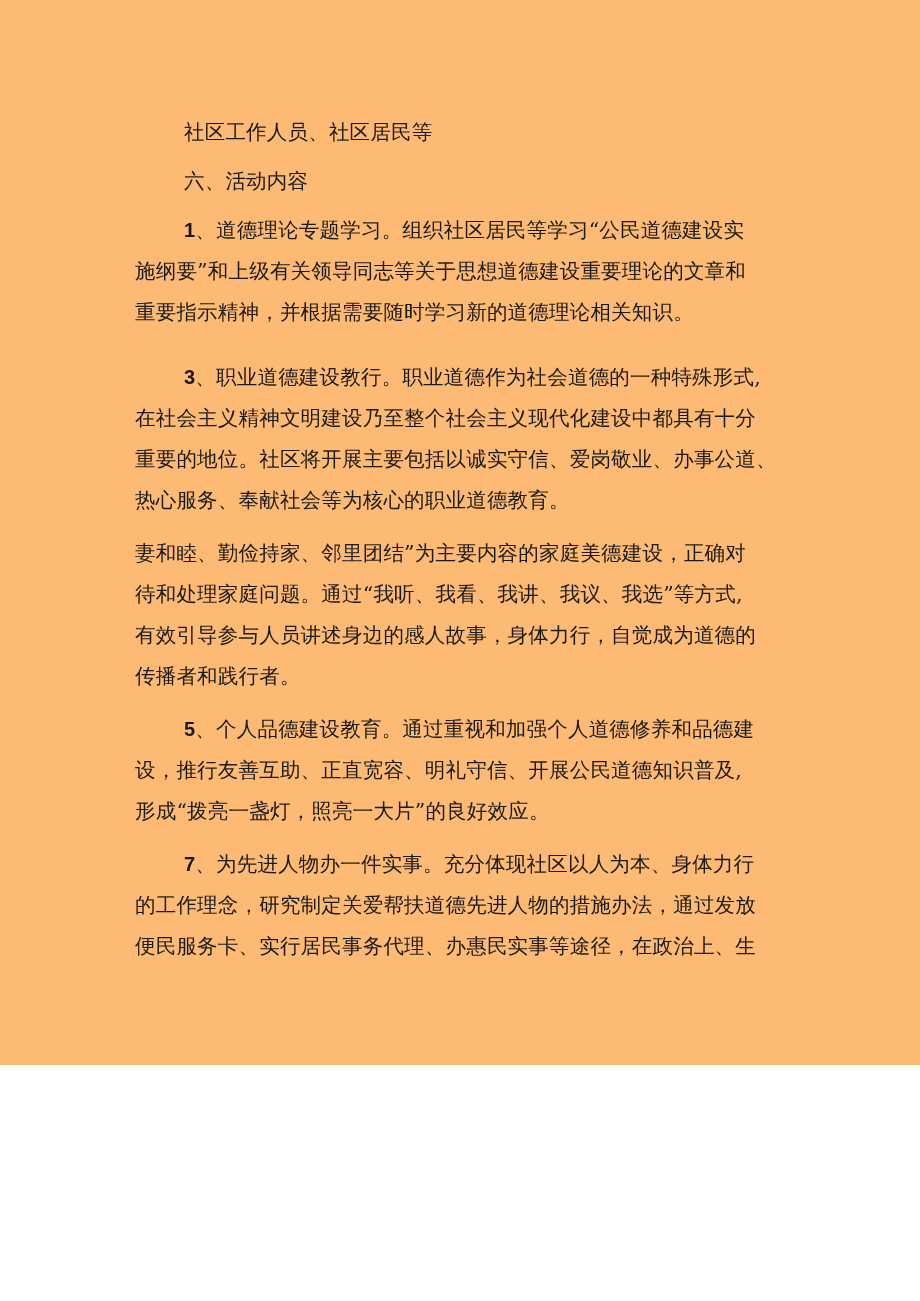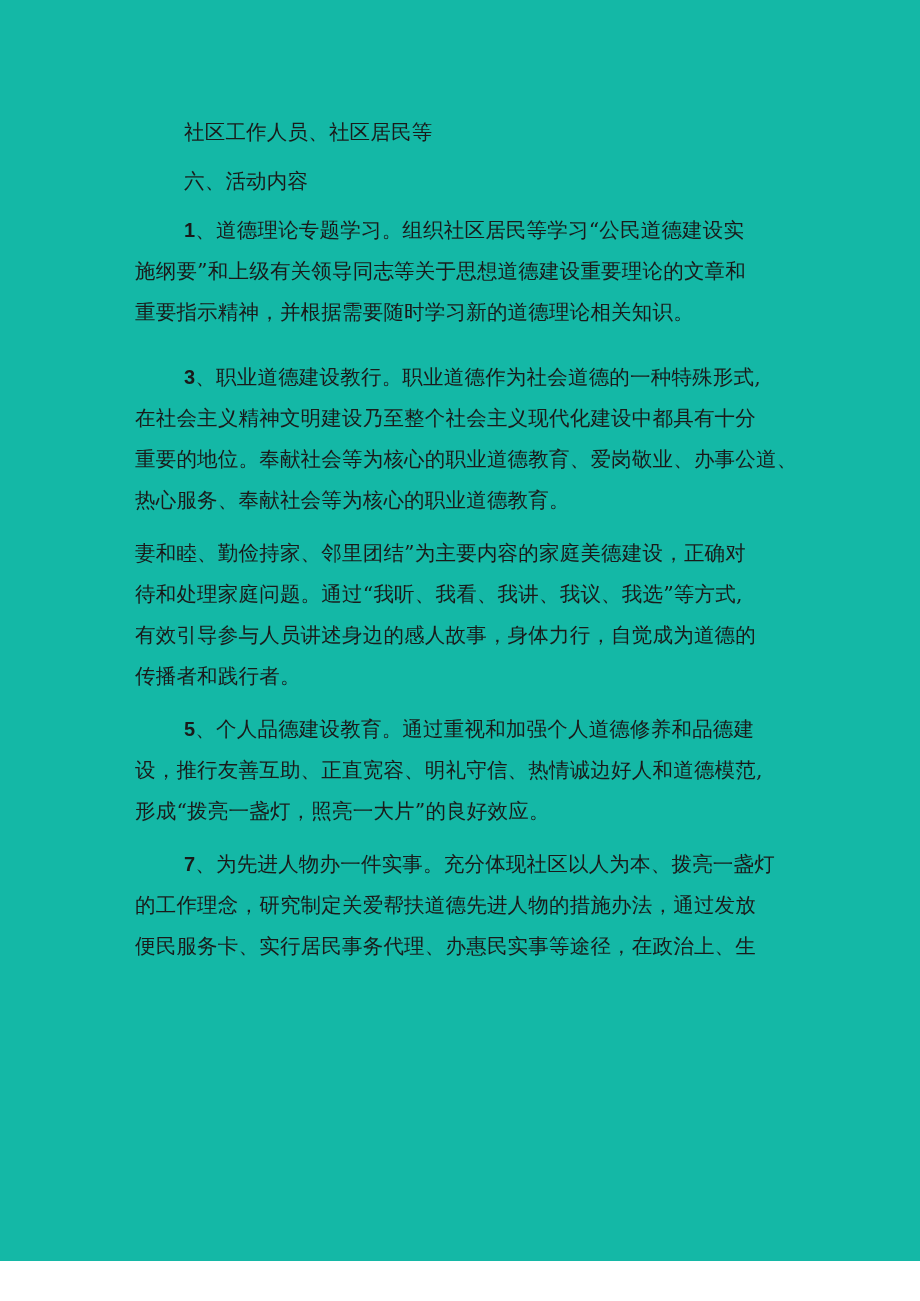--- a/index.html
+++ b/index.html
@@ -13,22 +13,22 @@
       position: relative;
       overflow: hidden;
       font-family: "DejaVu Serif", "Liberation Serif", serif;
       color: #1a1a1a;
     }
     .page {
       position: absolute;
       left: 0;
       top: 0;
       width: 920px;
-      height: 1261px;
-      background: #14b8a6;
+      height: 1065px;
+      background: #fdba74;
       text-decoration: underline;
     }
     .content {
       position: absolute;
       left: 135px;
       top: 112px;
       width: 670px;
     }
     .line {
       position: relative;
@@ -63,40 +63,40 @@
       <div class="line">施纲要”和上级有关领导同志等关于思想道德建设重要理论的文章和</div>
       <div class="line">重要指示精神，并根据需要随时学习新的道德理论相关知识。</div>
     </div>
     <div class="para-gap"></div>
 
     <div class="para-gap"></div>
 
     <div>
       <div class="line indent"><span class="num">3</span><span>、职业道德建设教行。职业道德作为社会道德的一种特殊形式,</span></div>
       <div class="line">在社会主义精神文明建设乃至整个社会主义现代化建设中都具有十分</div>
-      <div class="line">重要的地位。奉献社会等为核心的职业道德教育、爱岗敬业、办事公道、</div>
+      <div class="line">重要的地位。社区将开展主要包括以诚实守信、爱岗敬业、办事公道、</div>
       <div class="line">热心服务、奉献社会等为核心的职业道德教育。</div>
     </div>
     <div class="para-gap"></div>
 
     <div>
       <div class="line">妻和睦、勤俭持家、邻里团结”为主要内容的家庭美德建设，正确对</div>
       <div class="line">待和处理家庭问题。通过“我听、我看、我讲、我议、我选”等方式,</div>
       <div class="line">有效引导参与人员讲述身边的感人故事，身体力行，自觉成为道德的</div>
       <div class="line">传播者和践行者。</div>
     </div>
     <div class="para-gap"></div>
 
     <div>
       <div class="line indent"><span class="num">5</span><span>、个人品德建设教育。通过重视和加强个人道德修养和品德建</span></div>
-      <div class="line">设，推行友善互助、正直宽容、明礼守信、热情诚边好人和道德模范,</div>
+      <div class="line">设，推行友善互助、正直宽容、明礼守信、开展公民道德知识普及,</div>
       <div class="line">形成“拨亮一盏灯，照亮一大片”的良好效应。</div>
     </div>
     <div class="para-gap"></div>
 
     <div>
-      <div class="line indent"><span class="num">7</span><span>、为先进人物办一件实事。充分体现社区以人为本、拨亮一盏灯</span></div>
+      <div class="line indent"><span class="num">7</span><span>、为先进人物办一件实事。充分体现社区以人为本、身体力行</span></div>
       <div class="line">的工作理念，研究制定关爱帮扶道德先进人物的措施办法，通过发放</div>
       <div class="line">便民服务卡、实行居民事务代理、办惠民实事等途径，在政治上、生</div>
     </div>
 
   </div>
 </div>
 
 </body></html>

